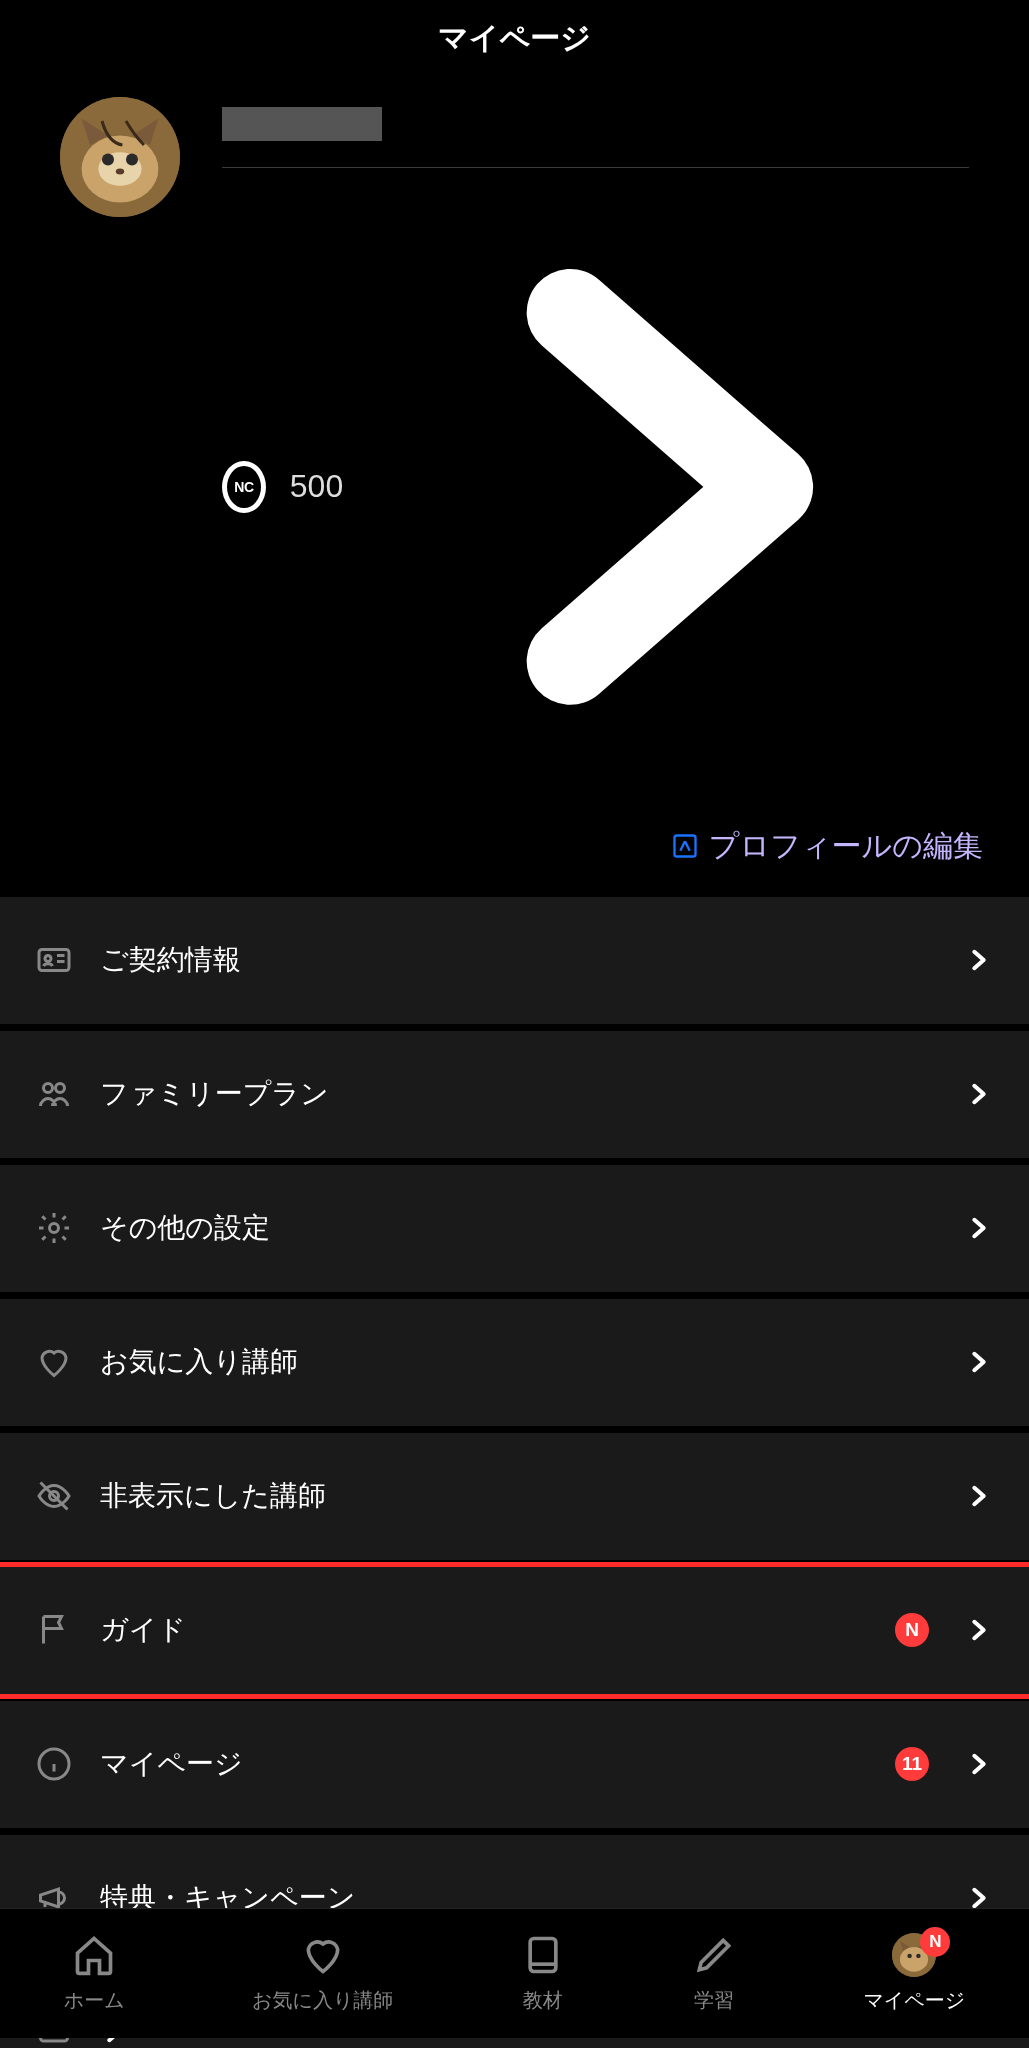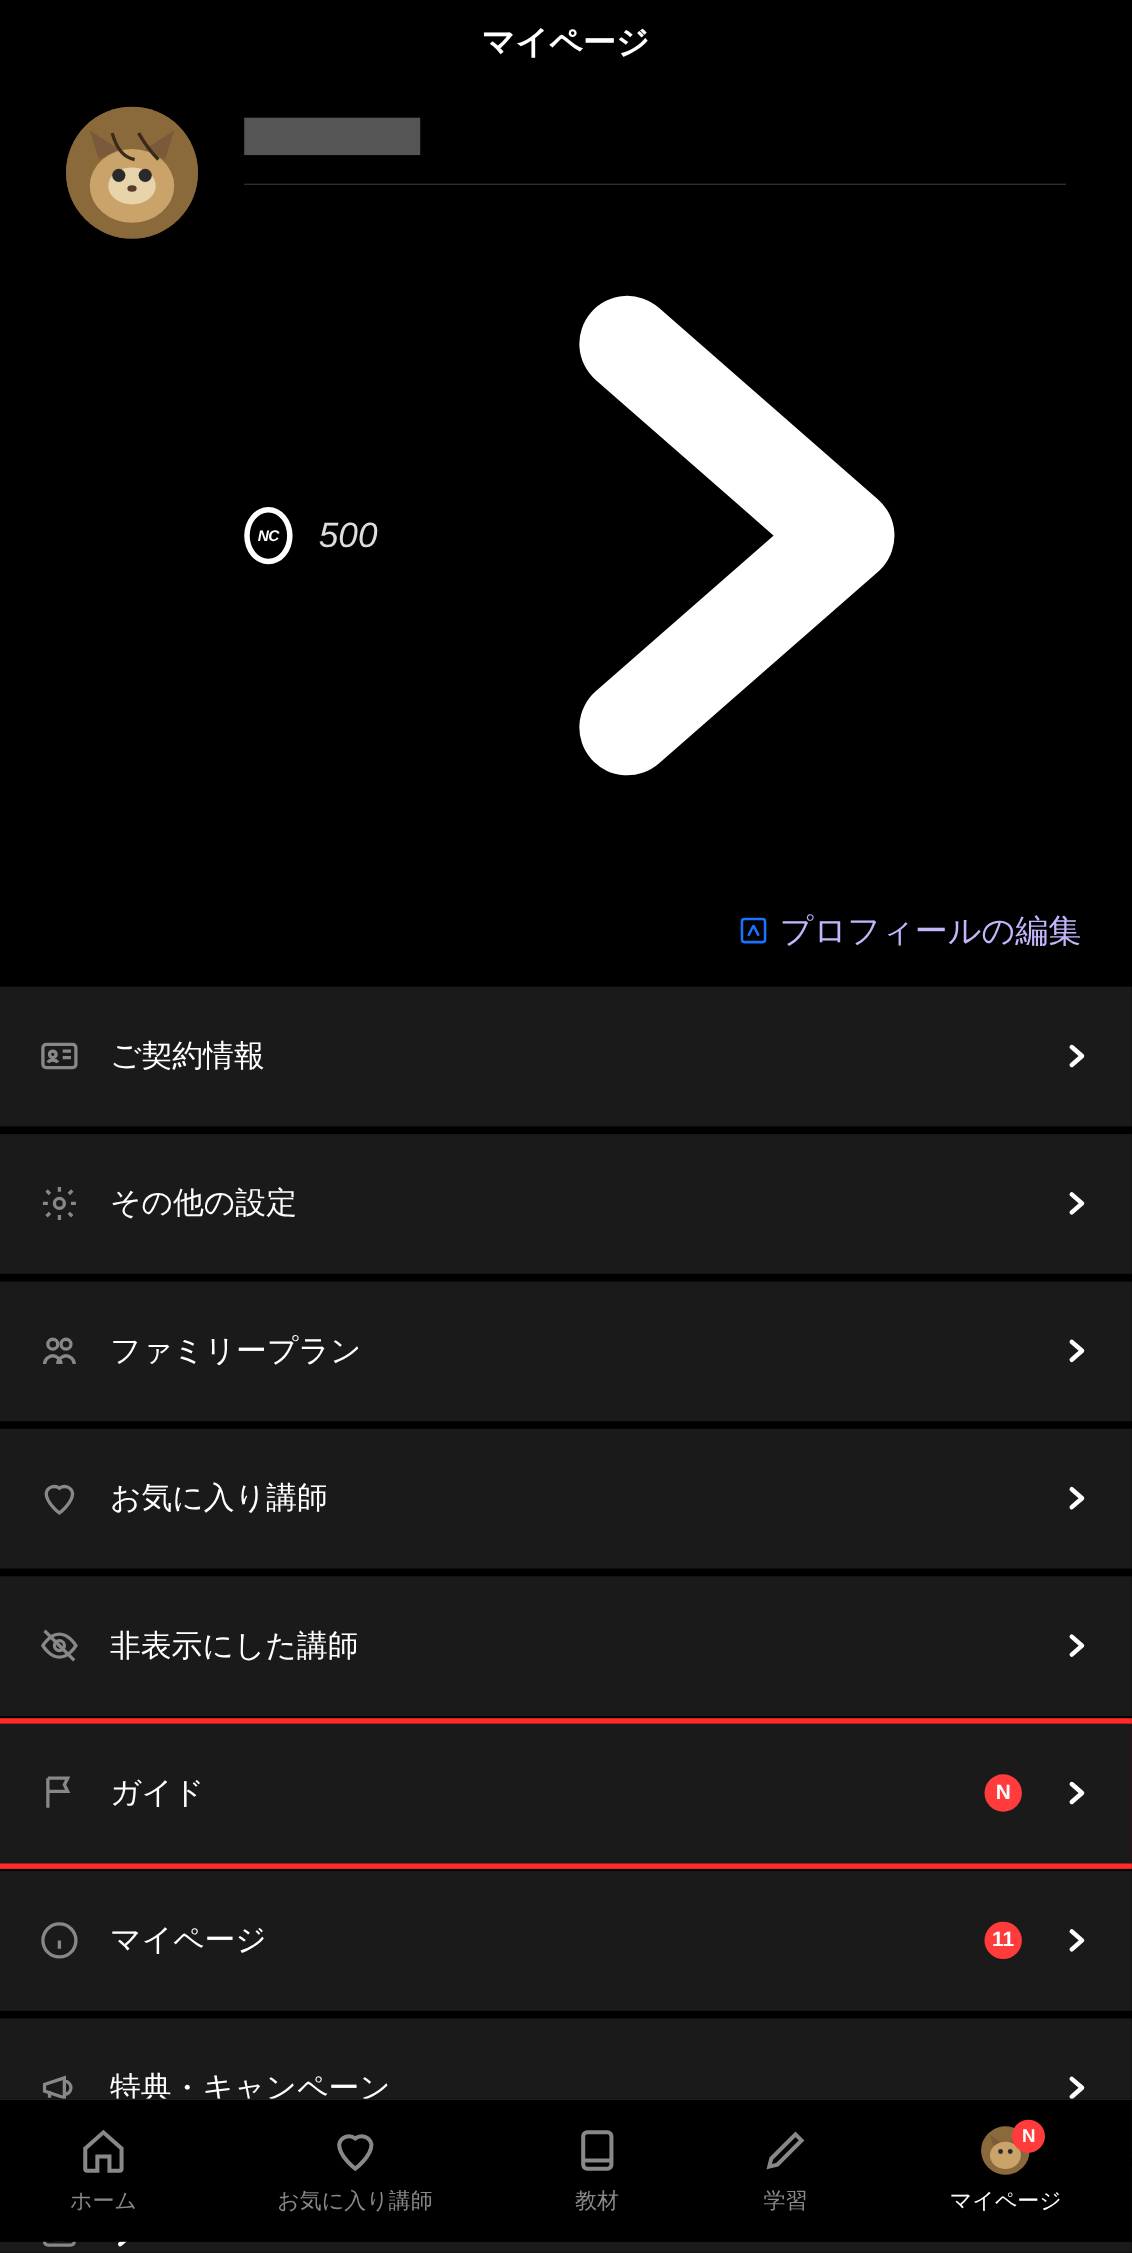--- a/index.html
+++ b/index.html
@@ -26,21 +26,21 @@
     }
     .avatar svg { width: 100%; height: 100%; }
     .profile-info { flex: 1; }
     .nickname-label { color: #aaa; font-size: 24px; margin-top: 5px; }
     .nickname-value {
       margin-top: 10px;
       width: 160px; height: 34px;
       background: #555;
     }
     .divider { border: none; border-top: 1px solid #3a3a3a; margin: 26px 0 0 0; }
-    .coin-row { display: flex; align-items: center; gap: 24px; margin-top: 20px; font-style: italic; }
+    .coin-row { display: flex; align-items: center; gap: 24px; margin-top: 20px; }
     .coin-icon {
       width: 52px; height: 52px; border-radius: 50%;
       border: 5px solid #fff; display: flex; align-items: center; justify-content: center;
       font-size: 14px; font-weight: 900; letter-spacing: -0.5px;
     }
     .coin-value { font-size: 32px; color: #ddd; }
     .coin-chevron { font-size: 28px; color: #fff; margin-left: 4px;}
     .edit-link { text-align: right; padding: 40px 46px 30px 0; }
     .edit-link a {
       color: #c4b5fd; font-size: 30px; text-decoration: none;
@@ -144,36 +144,36 @@
         <path d="M5 16c1-2 5-2 6 0 M14 9h5M14 13h5"></path>
       </svg>
     <div class="menu-label">ご契約情報</div>
     <svg class="menu-chevron chev" viewBox="0 0 24 24">
         <path d="M8 5l8 7-8 7"></path>
       </svg>
   </div>
 
   <div class="menu-item">
     <svg class="menu-icon" viewBox="0 0 24 24">
-        <circle cx="12" cy="12" r="3"></circle>
-        <path d="M12 2v3M12 19v3M4.2 4.2l2.1 2.1M17.7 17.7l2.1 2.1M2 12h3M19 12h3M4.2 19.8l2.1-2.1M17.7 6.3l2.1-2.1"></path>
-      </svg>
-    <div class="menu-label">その他の設定</div>
-    <svg class="menu-chevron chev" viewBox="0 0 24 24">
-        <path d="M8 5l8 7-8 7"></path>
-      </svg>
-  </div>
-
-  <div class="menu-item">
-    <svg class="menu-icon" viewBox="0 0 24 24">
         <circle cx="8" cy="8" r="3"></circle>
         <circle cx="16" cy="8" r="3"></circle>
         <path d="M3 20c0-3 3-5 5-5s5 2 5 5M11 20c0-3 3-5 5-5s5 2 5 5"></path>
       </svg>
     <div class="menu-label">ファミリープラン</div>
+    <svg class="menu-chevron chev" viewBox="0 0 24 24">
+        <path d="M8 5l8 7-8 7"></path>
+      </svg>
+  </div>
+
+  <div class="menu-item">
+    <svg class="menu-icon" viewBox="0 0 24 24">
+        <circle cx="12" cy="12" r="3"></circle>
+        <path d="M12 2v3M12 19v3M4.2 4.2l2.1 2.1M17.7 17.7l2.1 2.1M2 12h3M19 12h3M4.2 19.8l2.1-2.1M17.7 6.3l2.1-2.1"></path>
+      </svg>
+    <div class="menu-label">その他の設定</div>
     <svg class="menu-chevron chev" viewBox="0 0 24 24">
         <path d="M8 5l8 7-8 7"></path>
       </svg>
   </div>
 
   <div class="menu-item">
     <svg class="menu-icon" viewBox="0 0 24 24">
         <path d="M12 21s-8-6-8-12a5 5 0 0 1 8-3 5 5 0 0 1 8 3c0 6-8 12-8 12z"></path>
       </svg>
     <div class="menu-label">お気に入り講師</div>

